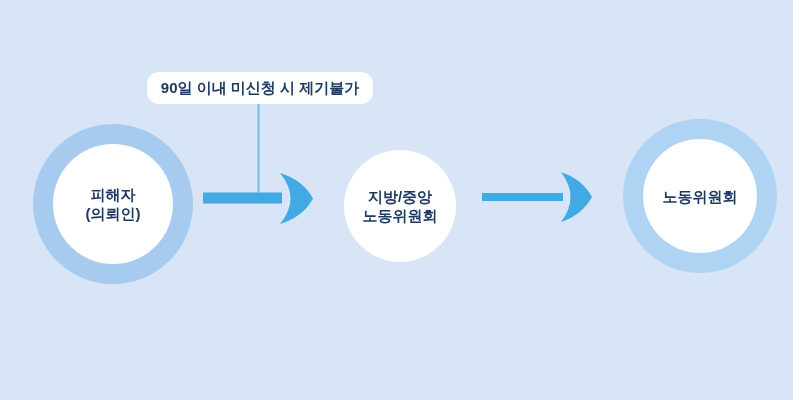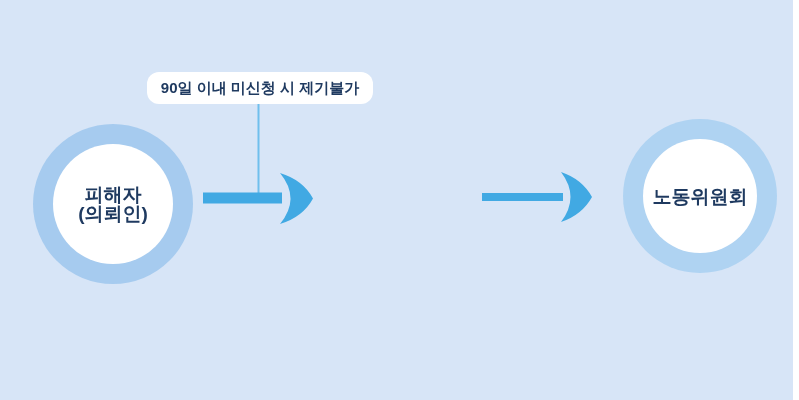--- a/index.html
+++ b/index.html
@@ -59,21 +59,21 @@
     left: 344px; top: 150px;
     width: 112px; height: 112px;
     background: var(--node_fill, #ffffff);
     border-radius: 50%;
     display: flex;
     align-items: center;
     justify-content: center;
     z-index: 2;
   }
   .node-label {
-    font-size: 19px;
+    font-size: 15px;
     line-height: 19px;
     font-weight: 700;
     color: var(--text, #1f3a60);
     text-align: center;
     white-space: nowrap;
   }
   .node-label span { display: block; }
   .arrow-shape { fill: var(--arrow, #41a9e3); }
   .pointer-line { stroke: var(--callout_line, #6fbfed); stroke-width: 2; }
 </style>
@@ -100,20 +100,26 @@
 
   <div class="ring ring-left">
     <div class="core core-left">
       <div class="node-label">
         <span>피해자</span>
         <span>(의뢰인)</span>
       </div>
     </div>
   </div>
 
+  <div class="node-middle">
+    <div class="node-label">
+      <span>지방/중앙</span>
+      <span>노동위원회</span>
+    </div>
+  </div>
 
   <div class="ring ring-right">
     <div class="core core-right">
       <div class="node-label">
         <span>노동위원회</span>
       </div>
     </div>
   </div>
 
 </div>

